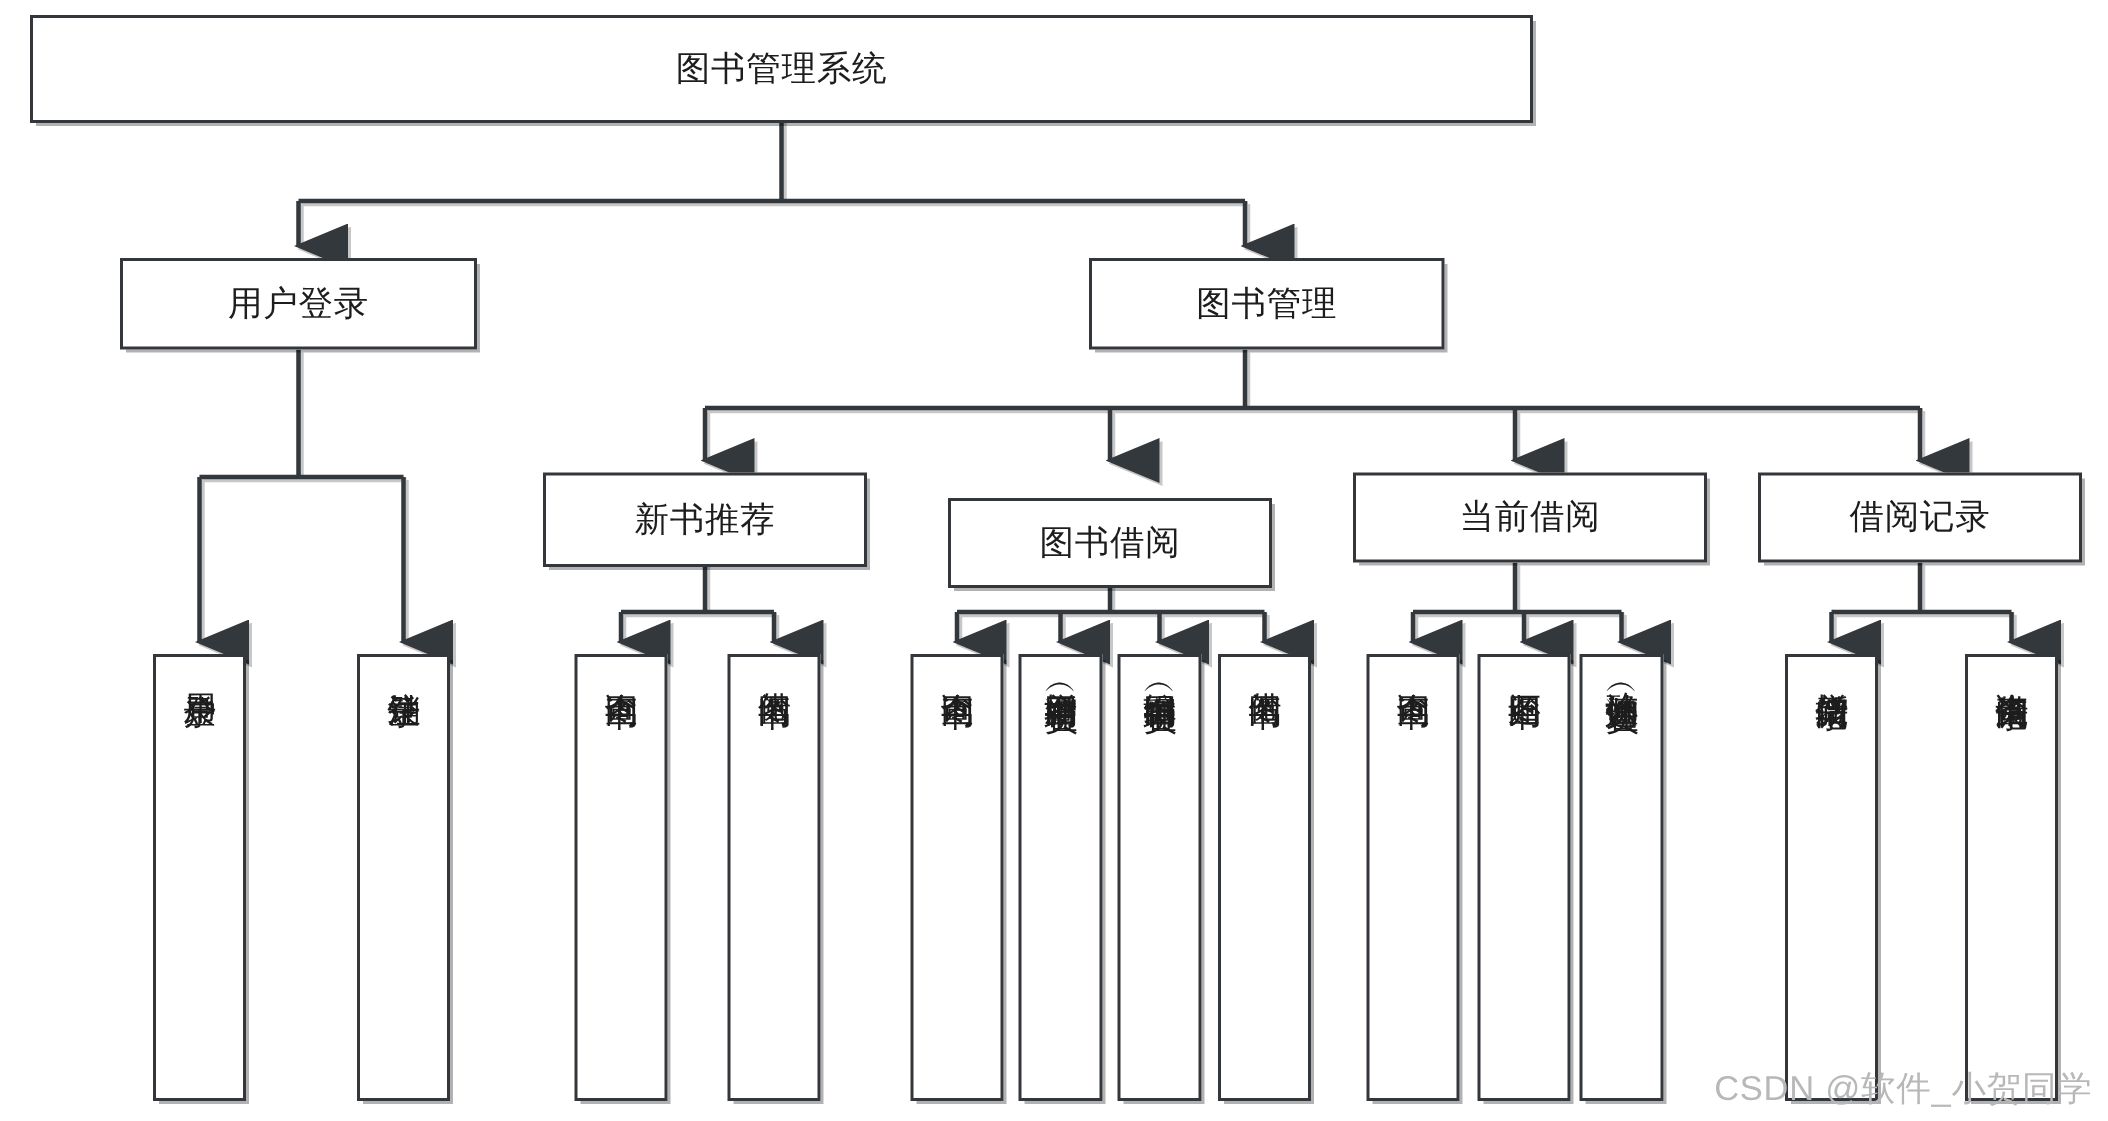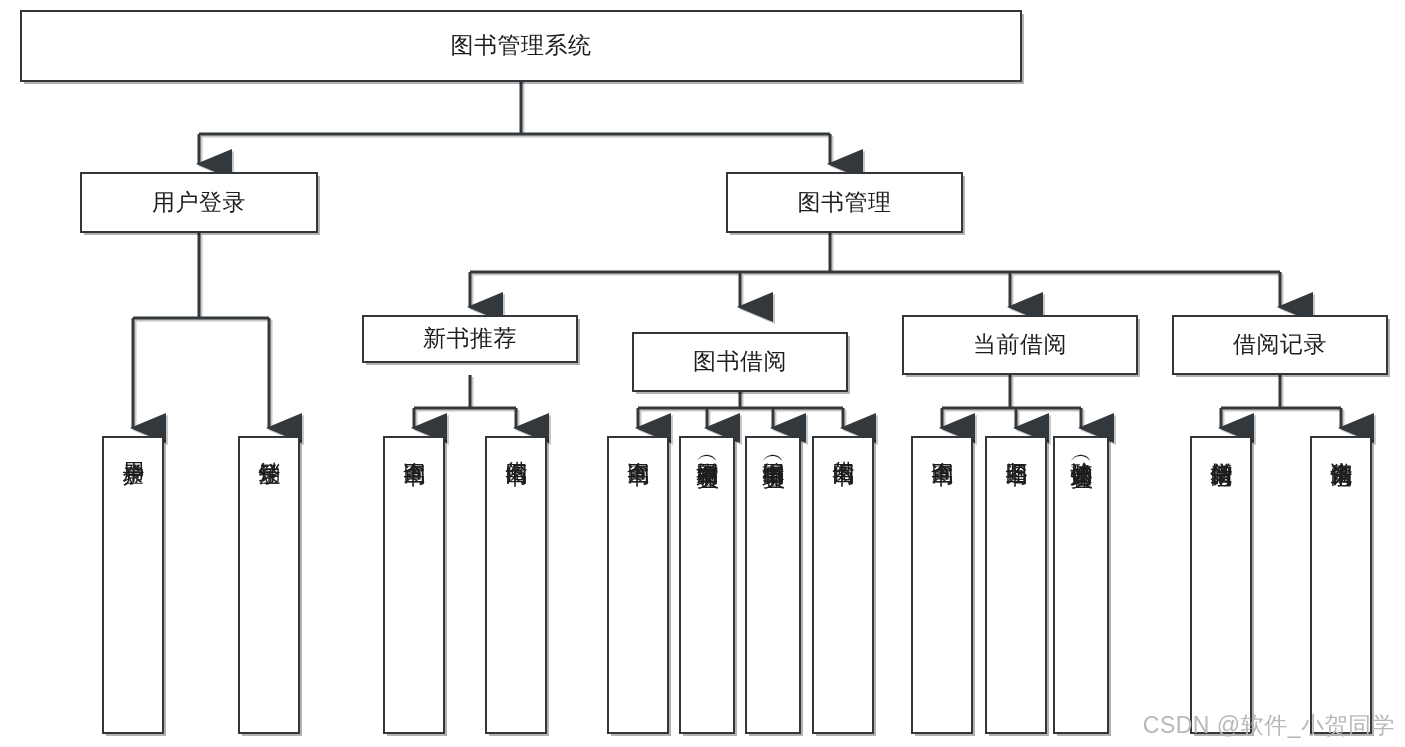--- a/index.html
+++ b/index.html
@@ -136,21 +136,21 @@
     <span>图书管理系统</span>
   </div>
 
   <div class="node node-h" style="left:80px; top:172px; width:238px; height:61px;">
     <span>用户登录</span>
   </div>
   <div class="node node-h" style="left:711px; top:172px; width:237px; height:61px;margin-left:15px;">
     <span>图书管理</span>
   </div>
 
-  <div class="node node-h" style="left:362px; top:315px; width:216px; height:48px;">
+  <div class="node node-h" style="left:362px; top:315px; width:216px; height:63px;">
     <span>新书推荐</span>
   </div>
   <div class="node node-h" style="left:632px; top:332px; width:216px; height:60px;">
     <span>图书借阅</span>
   </div>
   <div class="node node-h" style="left:902px; top:315px; width:236px; height:60px;">
     <span>当前借阅</span>
   </div>
   <div class="node node-h" style="left:1172px; top:315px; width:216px; height:60px;">
     <span>借阅记录</span>

